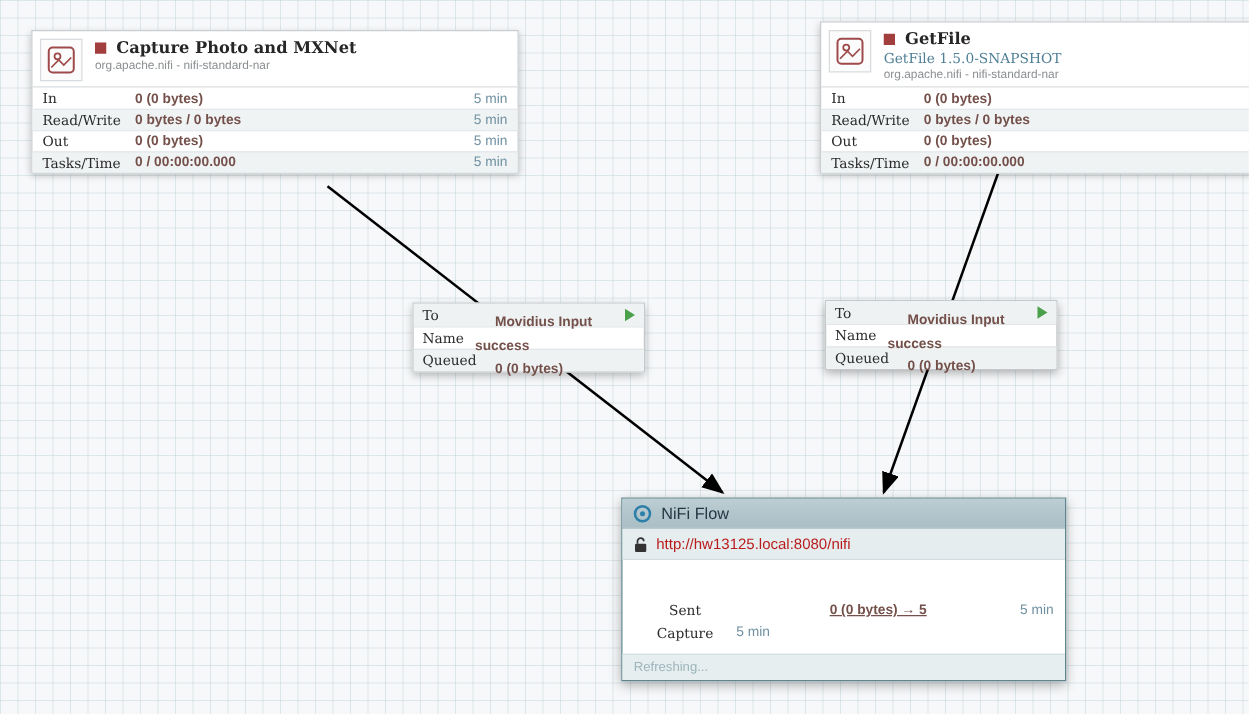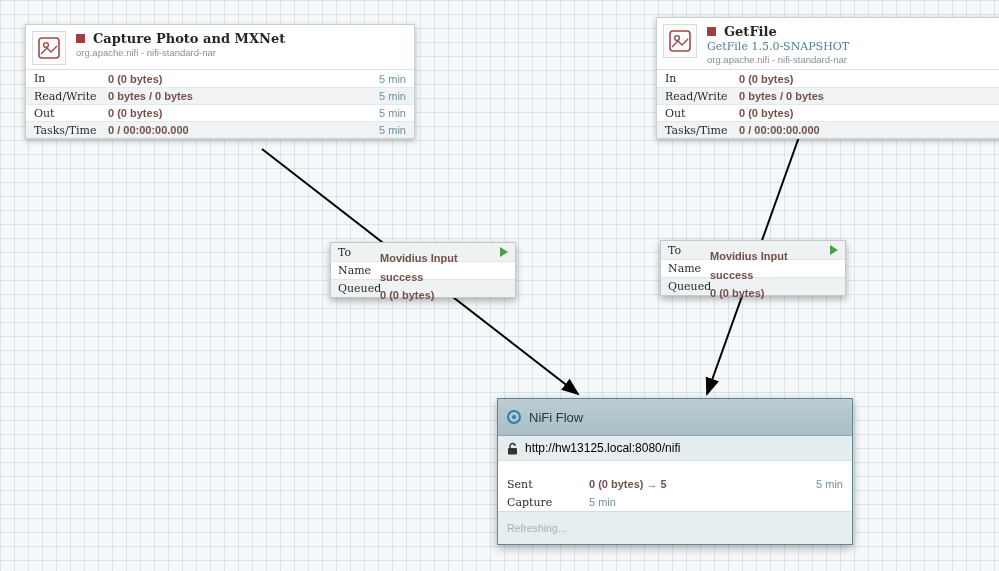--- a/index.html
+++ b/index.html
@@ -49,51 +49,51 @@
 
   
   .connection {
     position:absolute; width:186px; background:#fff;
     border:1px solid #c3c9cc; box-shadow: 0 3px 7px rgba(0,0,0,0.30);
     font-size:11px; z-index:3;
   }
   .connection.c1 { left:330px; top:242px; }
   .connection.c2 { left:660px; top:240px; }
   .conn-row { display:flex; align-items:center; height:18px; padding:0 7px; }
-  .conn-row.shaded { background:#eff2f3; }
+  .conn-row.shaded { background:#eff2f3;gap:16px; }
   .conn-row + .conn-row { border-top:1px solid #e2e6e8; }
   .conn-label { width:42px; flex:0 0 auto; font-family:"DejaVu Serif", serif; color:#2b2b2b; }
   .conn-value { font-weight:bold; color:#74504a;margin-top:12px; }
   .play-icon { margin-left:auto; width:0; height:0; border-left:8px solid #4ba04b; border-top:5px solid transparent; border-bottom:5px solid transparent; }
 
   
   .rpg {
     position:absolute; left:497px; top:398px; width:356px; height:147px;
     background:#fff; border:1px solid #5f8590; box-shadow: 0 3px 9px rgba(0,0,0,0.30);
     z-index:2; display:flex; flex-direction:column;
   }
   .rpg-header {
-    height:37px; flex:0 0 auto; display:flex; align-items:center; padding:0 9px;
+    height:24px; flex:0 0 auto; display:flex; align-items:center; padding:0 9px;
     background:linear-gradient(#bdcdd3, #a9bec6); border-bottom:1px solid #8ea7b0;
     font-size:13px; color:#233842;
   }
   .rpg-bullseye { width:14px; height:14px; border:2px solid #2b7fa8; border-radius:50%; margin-right:8px; position:relative; flex:0 0 auto; }
   .rpg-bullseye::after { content:""; position:absolute; left:3px; top:3px; width:4px; height:4px; border-radius:50%; background:#2b7fa8; }
   .rpg-url-row {
     height:25px; flex:0 0 auto; display:flex; align-items:center; padding:0 9px;
-    background:#e6edef; border-bottom:1px solid #d3dee1; font-size:12px; color:#000000;
+    background:#e6edef; border-bottom:1px solid #d3dee1; font-size:12px; color:#b91c1c;
   }
   .lock-icon { margin-right:7px; flex:0 0 auto; display:flex; }
-  .rpg-stats { padding:14px 0 0 0; flex:1; }
+  .rpg-stats { padding:31px 0 0 0; flex:1;text-align:center; }
   .rpg-stat-row { display:flex; align-items:center; height:18px; padding:0 9px; font-size:11px; }
   .rpg-stat-label { width:82px; flex:0 0 auto; font-family:"DejaVu Serif", serif; color:#2b2b2b; }
-  .rpg-stat-value { flex:1; font-weight:bold; color:#74504a; }
+  .rpg-stat-value { flex:1; font-weight:bold; color:#74504a;text-decoration:underline; }
   .rpg-stat-window { color:#6f90a1; flex:0 0 auto; }
   .rpg-footer {
-    height:21px; flex:0 0 auto; display:flex; align-items:center; padding:16px 9px;
+    height:21px; flex:0 0 auto; display:flex; align-items:center; padding:4px 9px;
     background:#e7eef0; border-top:1px solid #d3dee1; font-size:10.5px; color:#9db5bc;
   }
 </style>
 </head>
 <body>
 
 <svg id="arrow-layer" width="999" height="571">
   <defs>
     <marker id="arrow" markerWidth="10" markerHeight="8" refX="8" refY="3.5" orient="auto">
       <path d="M0,0 L9,3.5 L0,7 z" fill="#000"></path>

